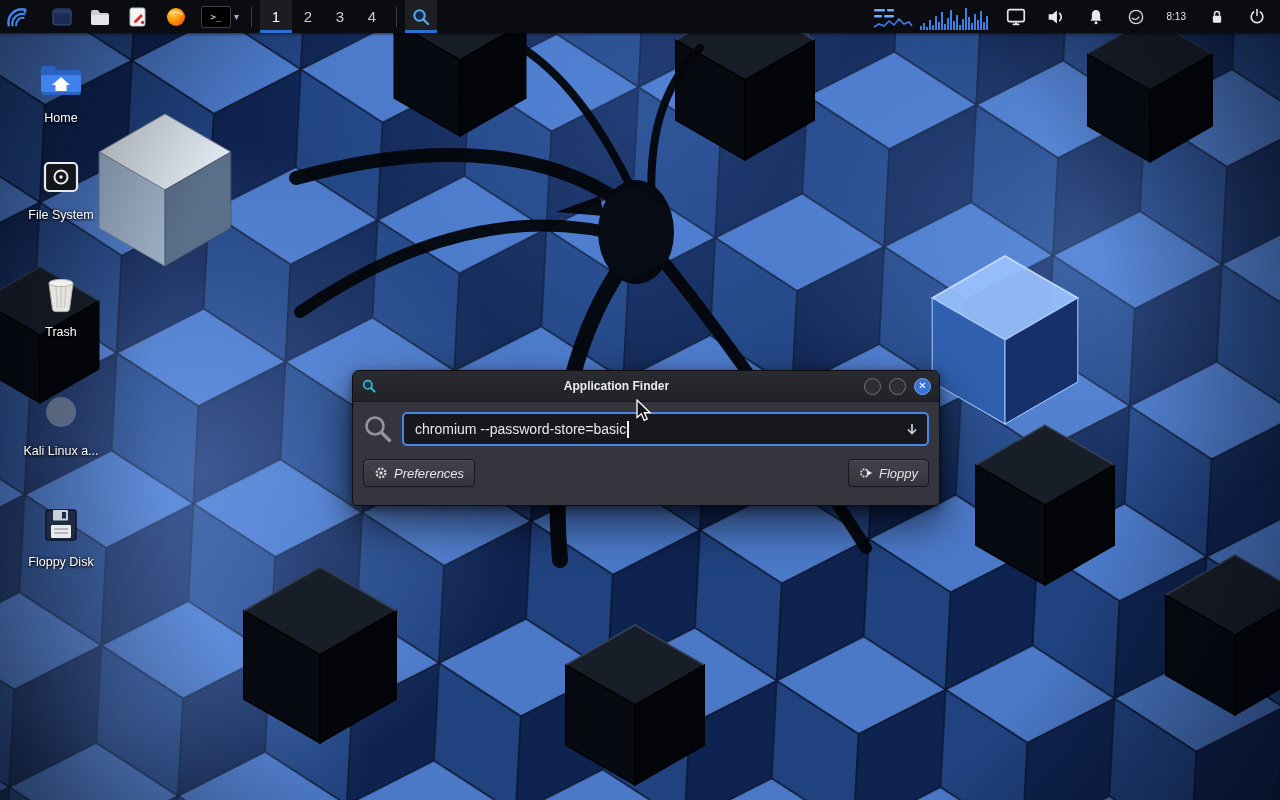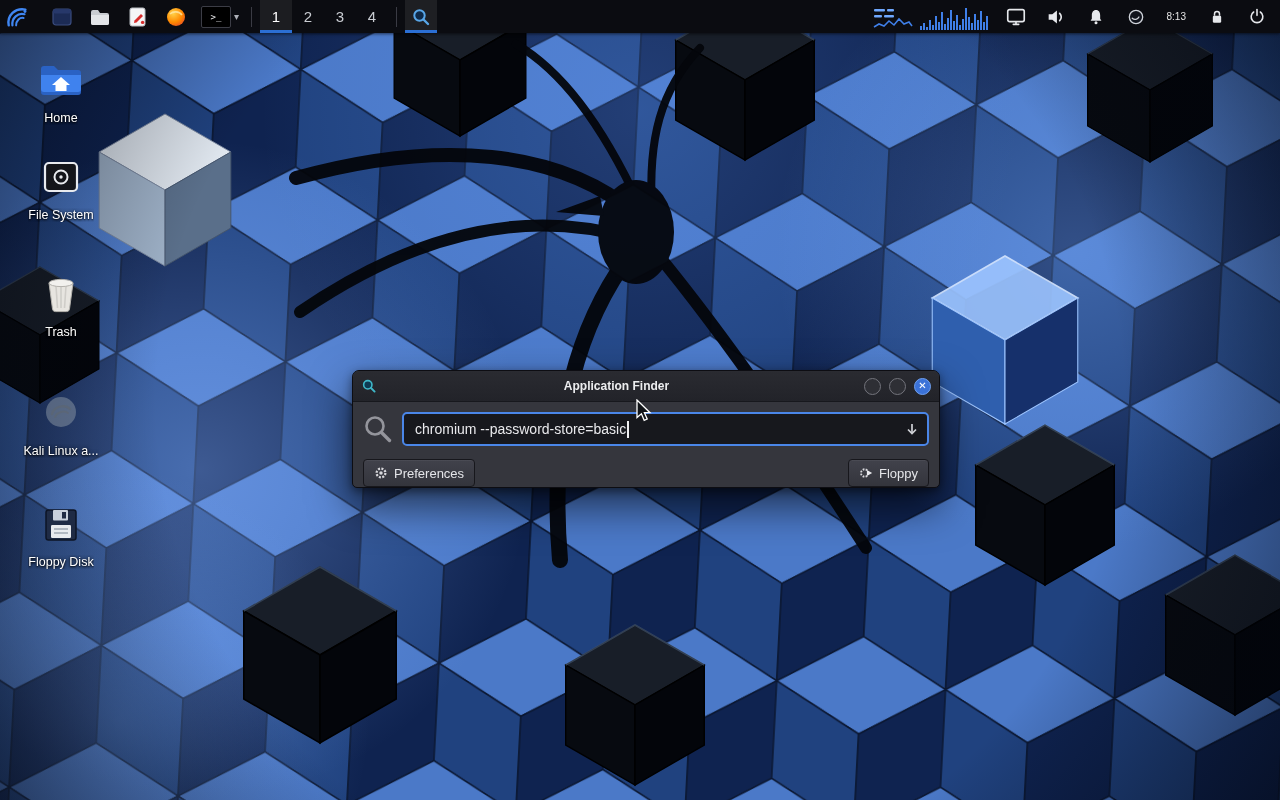--- a/index.html
+++ b/index.html
@@ -40,32 +40,32 @@
           border-radius:7px 7px 5px 5px;
           box-shadow:0 18px 42px rgba(0,0,0,.6),0 3px 10px rgba(0,0,0,.45);
           border:1px solid #0d0d12;background:#35363d;}
   .titlebar{height:30px;background:linear-gradient(#2a2b31,#222329);border-radius:6px 6px 0 0;
             display:flex;align-items:center;padding:0 8px;border-bottom:1px solid #17181d;}
   .t-title{flex:1;text-align:center;font-size:12px;font-weight:bold;color:#ecedef;}
   .t-btn{width:17px;height:17px;border-radius:50%;margin-left:8px;box-sizing:border-box;
          display:flex;align-items:center;justify-content:center;}
   .t-plain{background:#2e2f35;border:1px solid #73747c;}
   .t-close{background:#3b72d8;border:1px solid #6fa0ef;color:#fff;font-size:10px;font-weight:bold;line-height:1;}
-  .f-body{padding:10px 10px 0 10px;}
+  .f-body{padding:10px 10px 18px 10px;}
   .search-row{display:flex;align-items:center;gap:9px;}
   .search-input{flex:1;height:30px;background:#17181d;border:2px solid #4a86e8;border-radius:5px;
                 display:flex;align-items:center;padding:0 8px 0 11px;color:#e9e9ec;font-size:14px;
                 position:relative;}
   .q-text{white-space:pre;}
   .q-caret{width:1.5px;height:17px;background:#f0f0f2;margin-left:1px;}
   .dd-arrow{margin-left:auto;display:flex;align-items:center;}
   .btn-row{display:flex;justify-content:space-between;margin-top:13px;}
   .gbtn{display:flex;align-items:center;gap:6px;height:28px;padding:0 10px;
         background:linear-gradient(#41424b,#34353c);border:1px solid #17171c;border-radius:4px;
-        color:#e4e5e9;font-size:13px;box-shadow:inset 0 1px 0 rgba(255,255,255,.05);}
+        color:#e4e5e9;font-size:13px;box-shadow:inset 0 1px 0 rgba(255,255,255,.05);font-style:italic;}
   
   .cursor{position:absolute;left:636px;top:399px;z-index:60;pointer-events:none;}
 </style>
 </head>
 <body>
 
 <div id="screen">
 
   <svg id="wallpaper" viewBox="0 0 1280 800" width="1280" height="800">
     <defs>

